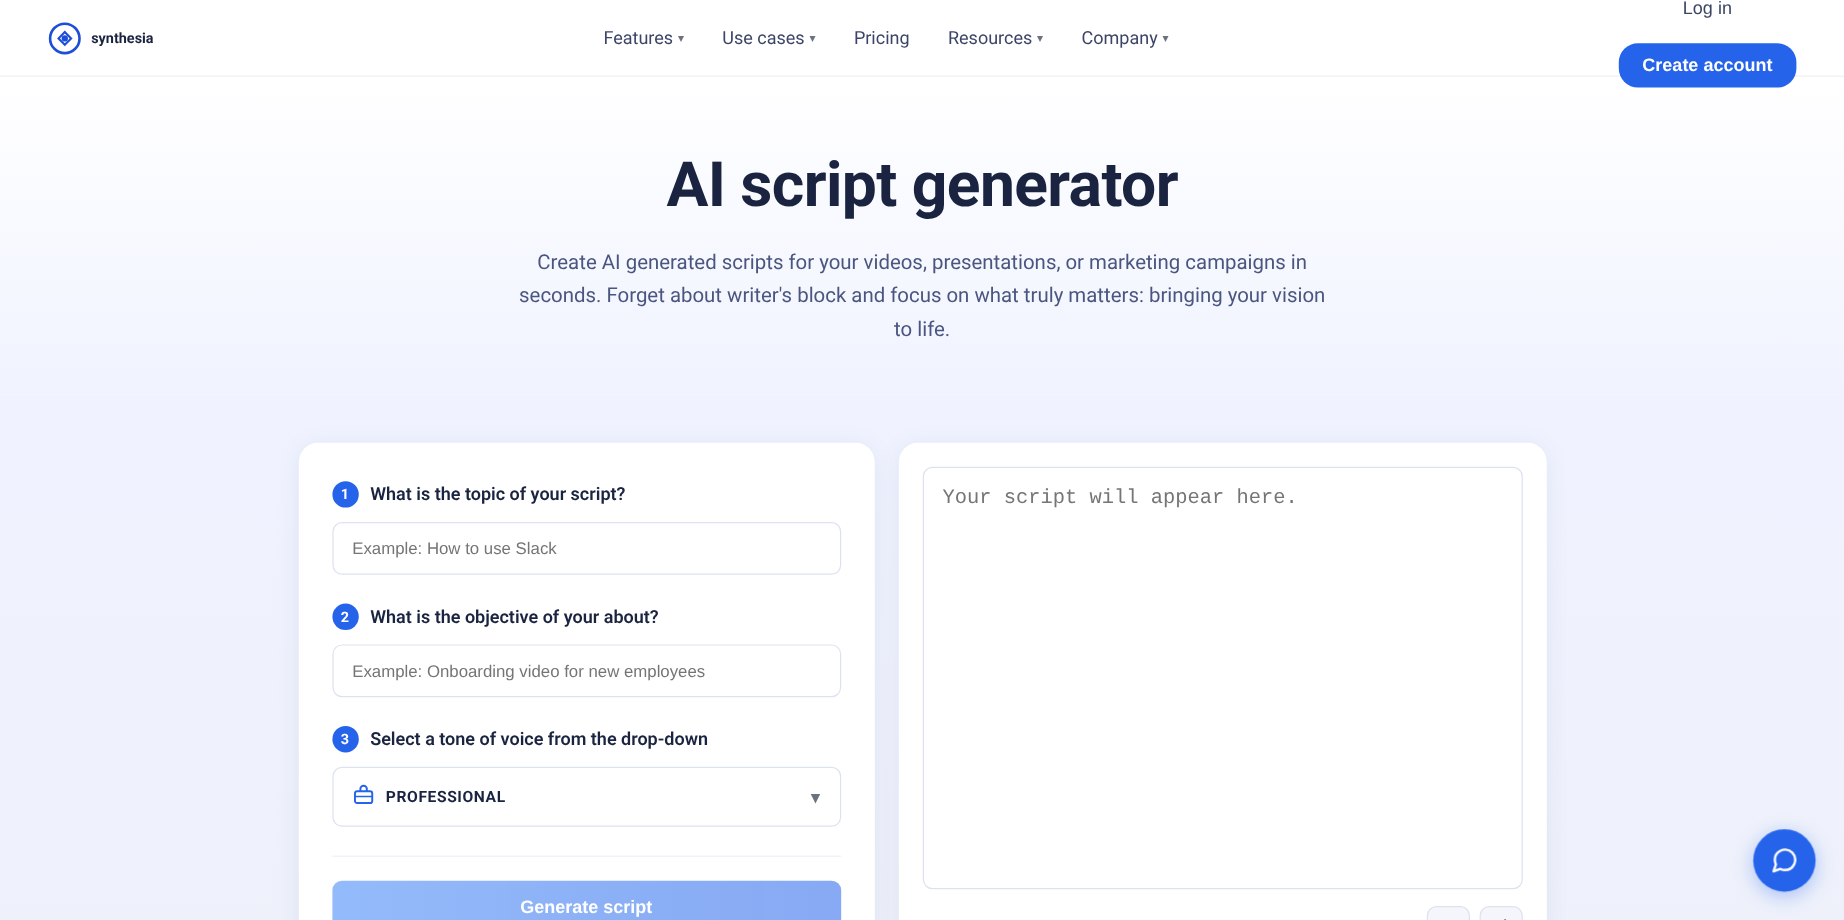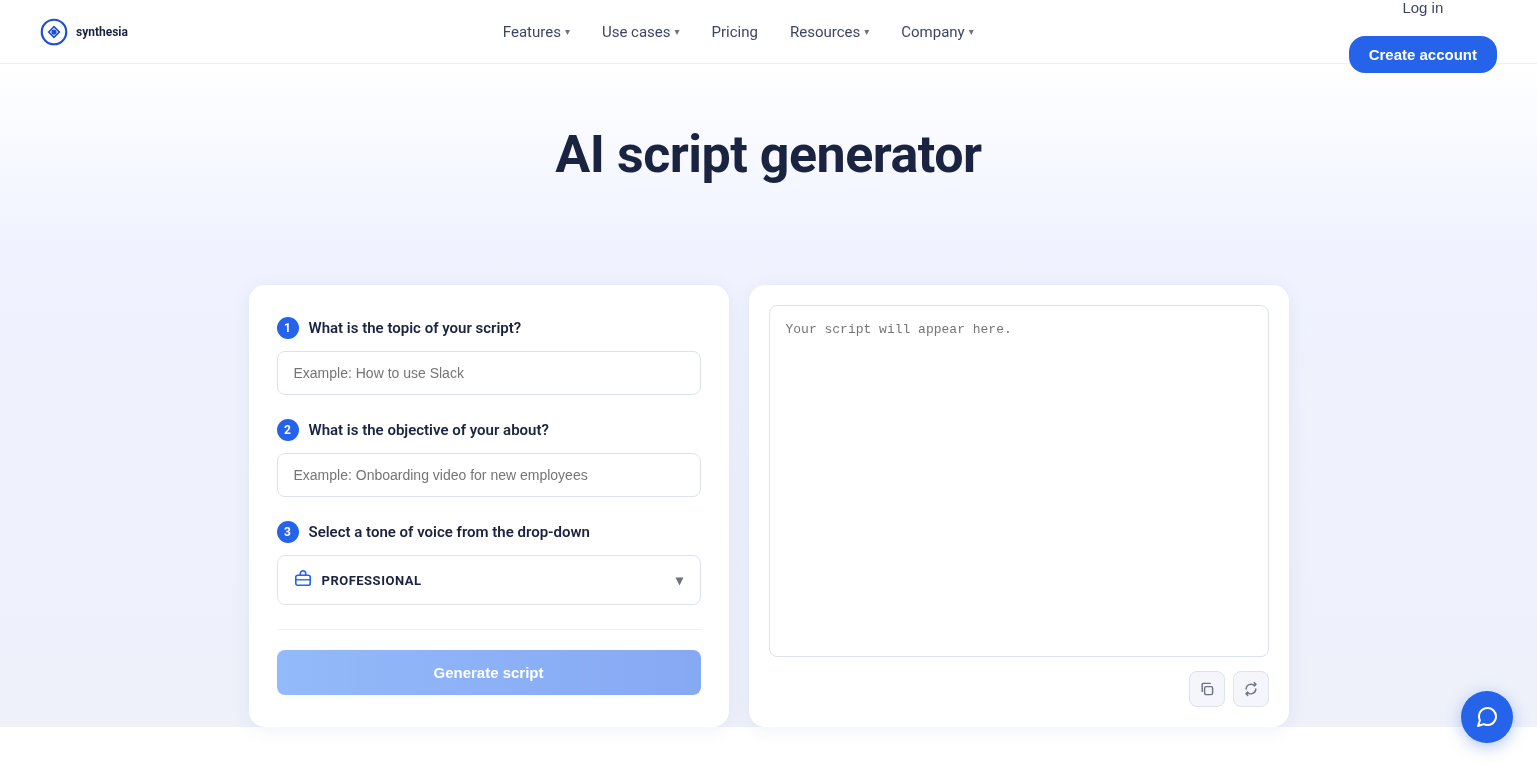--- a/index.html
+++ b/index.html
@@ -232,21 +232,21 @@
       min-height: 400px;
     }
     .script-output {
       width: 100%;
       height: calc(100% - 50px);
       min-height: 320px;
       border: 1.5px solid #dde2f0;
       border-radius: 8px;
       padding: 16px;
       font-family: 'Courier New', Courier, monospace;
-      font-size: 13px;
+      font-size: 17px;
       color: #ef4444;
       background: #fff;
       resize: none;
       outline: none;
     }
     .output-actions {
       position: absolute;
       bottom: 20px;
       right: 20px;
       display: flex;
@@ -330,20 +330,21 @@
   </ul>
 
   <div class="nav-actions">
     <button class="btn-login">Log in</button>
     <button class="btn-create">Create account</button>
   </div>
 </nav>
 
 <section class="hero">
   <h1>AI script generator</h1>
+  <p>Create AI generated scripts for your videos, presentations, or marketing campaigns in seconds. Forget about writer's block and focus on what truly matters: bringing your vision to life.</p>
 </section>
 
 <div class="main-content">
   <div class="tool-container">
 
     <div class="left-panel">
 
       <div class="form-step">
         <div class="step-label">
           <span class="step-number">1</span>

